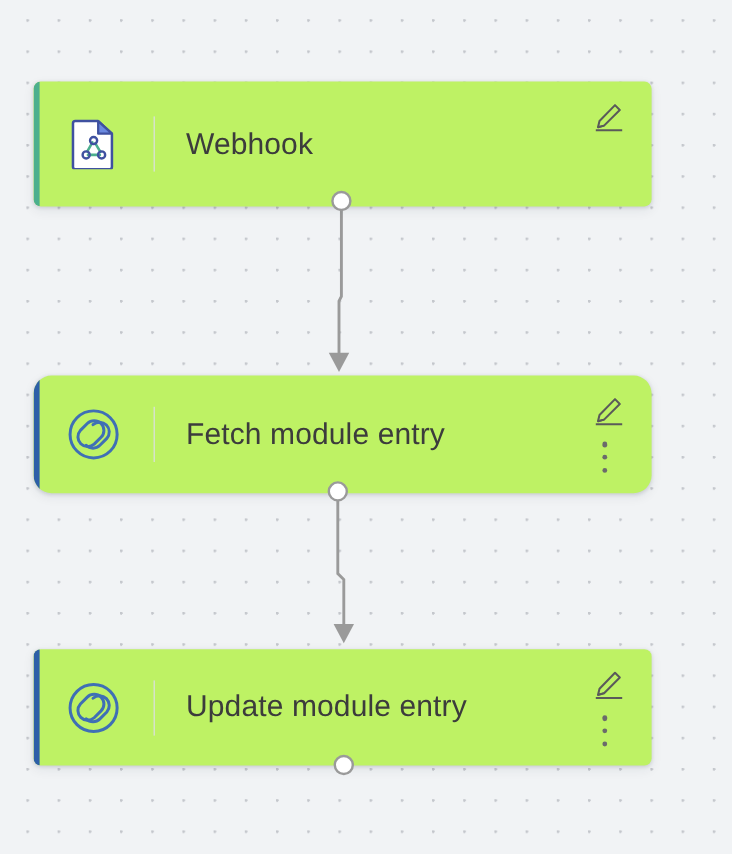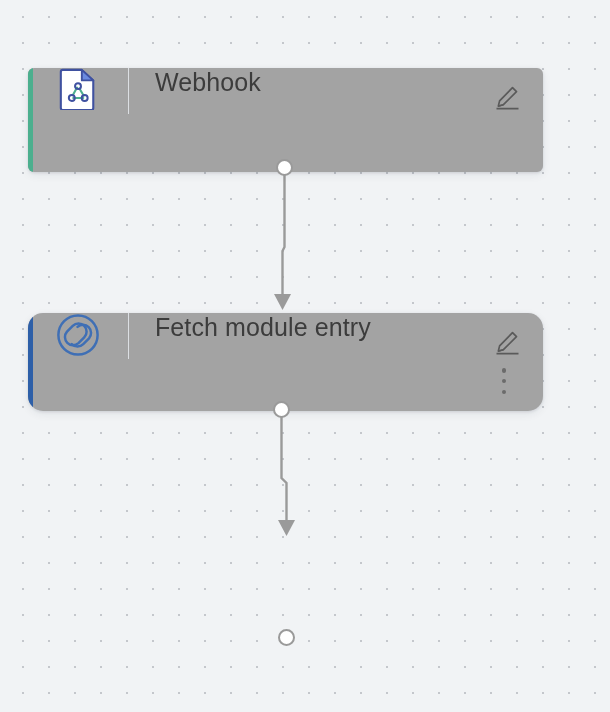--- a/index.html
+++ b/index.html
@@ -34,25 +34,25 @@
     width:610px; height:712px;
     pointer-events:none;
     z-index:1;
   }
 
   
   .node {
     position:absolute;
     left:28px;
     width:515px;
-    background:#a3a3a3;
+    background:#bef264;
     border-radius:6px;
     box-shadow:0 1px 3px rgba(30,40,60,.13), 0 3px 10px rgba(30,40,60,.07);
     display:flex;
-    align-items:flex-start;
+    align-items:center;
     overflow:hidden;
     z-index:2;
   }
 
   .node-accent {
     position:absolute;
     left:0; top:0; bottom:0;
     width:5px;
   }
 
@@ -210,16 +210,45 @@
       <div class="menu-icon" style="top:55px;">
         <i></i>
         <i></i>
         <i></i>
       </div>
     </div>
   </div>
 
   <div class="port" style="left:273px; top:401px;"></div>
 
+  <div class="node" style="top:541px; height:97px;">
+    <div class="node-accent" style="background:#2d5fa8;"></div>
+
+    <div class="node-icon-wrap">
+      <svg class="glyph-loop" viewBox="0 0 46 46">
+        <circle cx="23" cy="23" r="20.5" fill="none" stroke="#3f6fb5" stroke-width="2.6"></circle>
+        <path d="M29.5 13.5 a8.5 8.5 0 0 0 -12 0 l-6 6 a8.5 8.5 0 0 0 12 12 l6 -6
+                 a8.5 8.5 0 0 0 0 -12 z" fill="none" stroke="#3f6fb5" stroke-width="2.6" stroke-linejoin="round"></path>
+        <path d="M16.5 32.5 a8.5 8.5 0 0 0 12 0 l6 -6 a8.5 8.5 0 0 0 -12 -12" fill="none" stroke="#3f6fb5" stroke-width="2.6" stroke-linecap="round"></path>
+      </svg>
+    </div>
+
+    <div class="node-divider"></div>
+
+    <div class="node-label">Update module entry</div>
+
+    <div class="node-actions">
+      <svg class="edit-icon" viewBox="0 0 26 24">
+        <path d="M17.5 1.6 L21.5 5.6 L8.4 18.7 L3.3 20.1 L4.6 14.9 Z" fill="none" stroke="#5a5a5a" stroke-width="1.7" stroke-linejoin="round"></path>
+        <path d="M3.3 20.1 L8.4 18.7" fill="none" stroke="#5a5a5a" stroke-width="1.5"></path>
+        <path d="M1.5 22.6 H23.5" stroke="#5a5a5a" stroke-width="1.6"></path>
+      </svg>
+      <div class="menu-icon" style="top:55px;">
+        <i></i>
+        <i></i>
+        <i></i>
+      </div>
+    </div>
+  </div>
 
   <div class="port" style="left:278px; top:629px;"></div>
 
 </div>
 
 </body></html>

